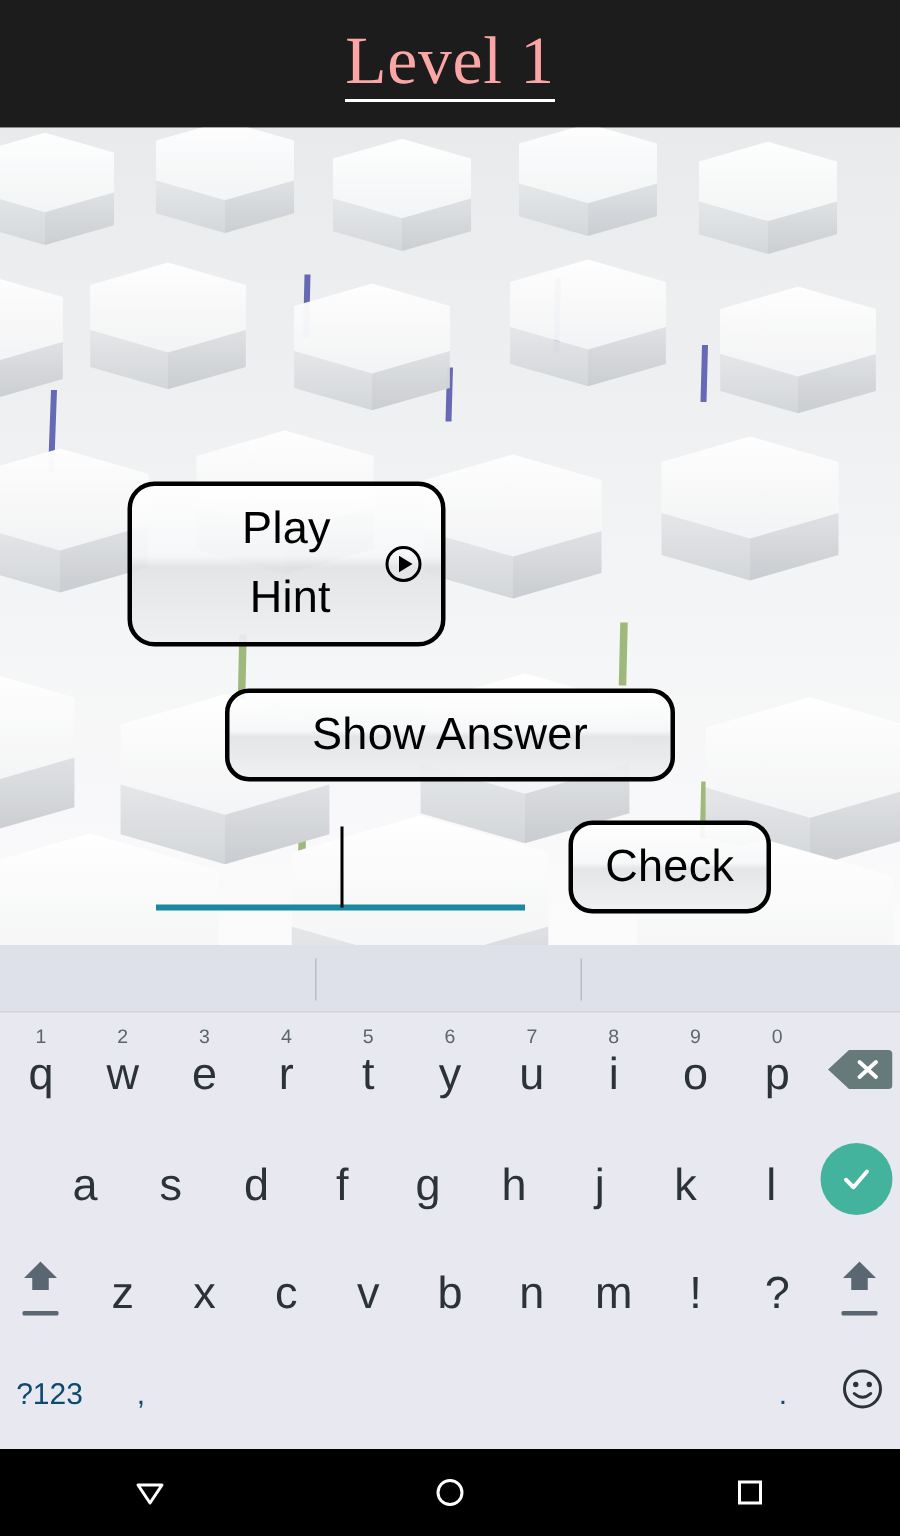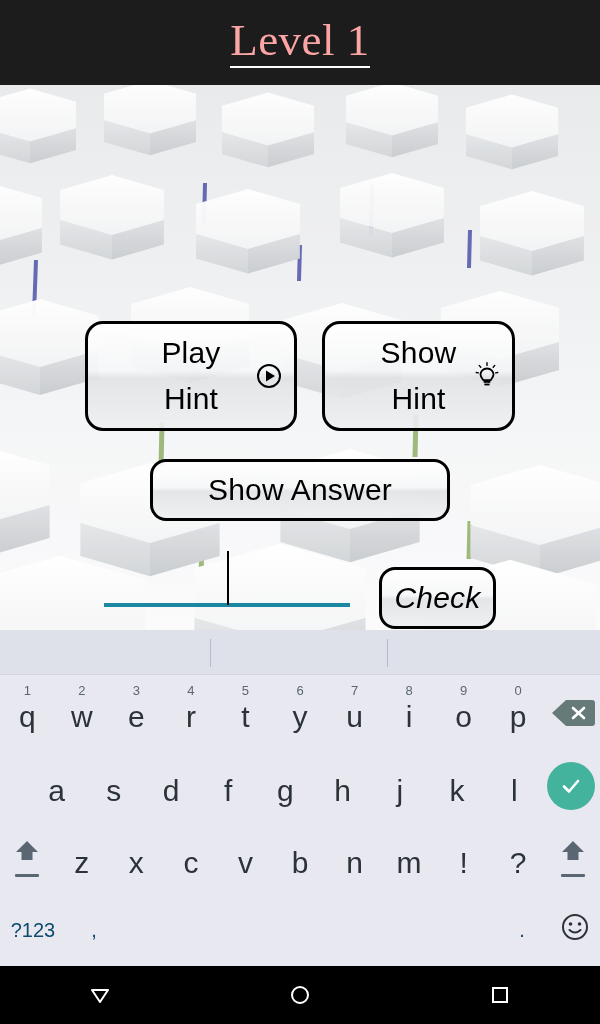--- a/index.html
+++ b/index.html
@@ -53,26 +53,26 @@
     border: 3px solid #000;
     border-radius: 18px;
     color: #000;
     font-family: "Liberation Sans", sans-serif;
     display: flex;
     align-items: center;
     justify-content: center;
     text-align: center;
     user-select: none;
   }
-  .btn-label { font-size: 30px; line-height: 1.55; letter-spacing: 0.2px; }
+  .btn-label { font-size: 30px; line-height: 1.55; letter-spacing: 0.2px; text-align: right; }
 
   #play-sound-btn  { left: 85px;  top: 236px; width: 212px; height: 110px; }
   #show-hint-btn   { left: 322px; top: 236px; width: 193px; height: 110px; }
   #show-answer-btn { left: 150px; top: 374px; width: 300px; height: 62px;  border-radius: 16px; }
-  #check-btn       { left: 379px; top: 482px; width: 117px; height: 62px;  border-radius: 16px; font-style: italic; }
+  #check-btn       { left: 379px; top: 462px; width: 135px; height: 62px;  border-radius: 16px; }
 
   .btn-icon {
     position: absolute;
     right: 10px;
     top: 50%;
     transform: translateY(-50%);
     width: 30px; height: 30px;
     display: flex; align-items: center; justify-content: center;
   }
 
@@ -304,40 +304,20 @@
         <span>Hint</span>
       </div>
       <span class="btn-icon">
         <svg width="26" height="26" viewBox="0 0 26 26">
           <circle cx="13" cy="13" r="11" fill="none" stroke="#000" stroke-width="2"></circle>
           <polygon points="10,7.5 19,13 10,18.5" fill="#000"></polygon>
         </svg>
       </span>
     </div>
 
-    <div class="btn" id="show-hint-btn">
-      <div class="btn-label">
-        <span>Show</span><br>
-        <span>Hint</span>
-      </div>
-      <span class="btn-icon">
-        <svg width="26" height="30" viewBox="0 0 26 30">
-          <path d="M13 7.5 C9 7.5 6.5 10.4 6.5 13.6 C6.5 16 8.2 17.6 9.3 19.1 L16.7 19.1 C17.8 17.6 19.5 16 19.5 13.6 C19.5 10.4 17 7.5 13 7.5 Z" fill="none" stroke="#000" stroke-width="1.8"></path>
-          <rect x="9.6" y="19.8" width="6.8" height="2" fill="#000"></rect>
-          <rect x="10.4" y="22.6" width="5.2" height="1.8" fill="#000"></rect>
-          <g stroke="#000" stroke-width="1.4" stroke-linecap="round">
-            <line x1="13" y1="1.8" x2="13" y2="4.4"></line>
-            <line x1="5.2" y1="4.4" x2="6.8" y2="6.2"></line>
-            <line x1="20.8" y1="4.4" x2="19.2" y2="6.2"></line>
-            <line x1="2.2" y1="11.5" x2="4.4" y2="11.9"></line>
-            <line x1="23.8" y1="11.5" x2="21.6" y2="11.9"></line>
-          </g>
-        </svg>
-      </span>
-    </div>
 
     <div class="btn" id="show-answer-btn">
       <div class="btn-label">Show Answer</div>
     </div>
 
     <div class="btn" id="check-btn">
       <div class="btn-label">Check</div>
     </div>
 
     <div class="answer-wrap">

